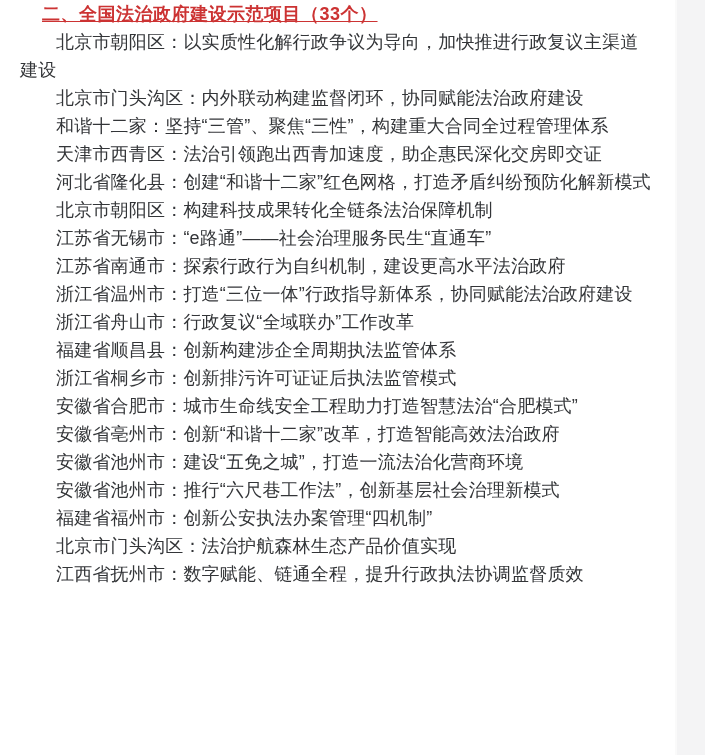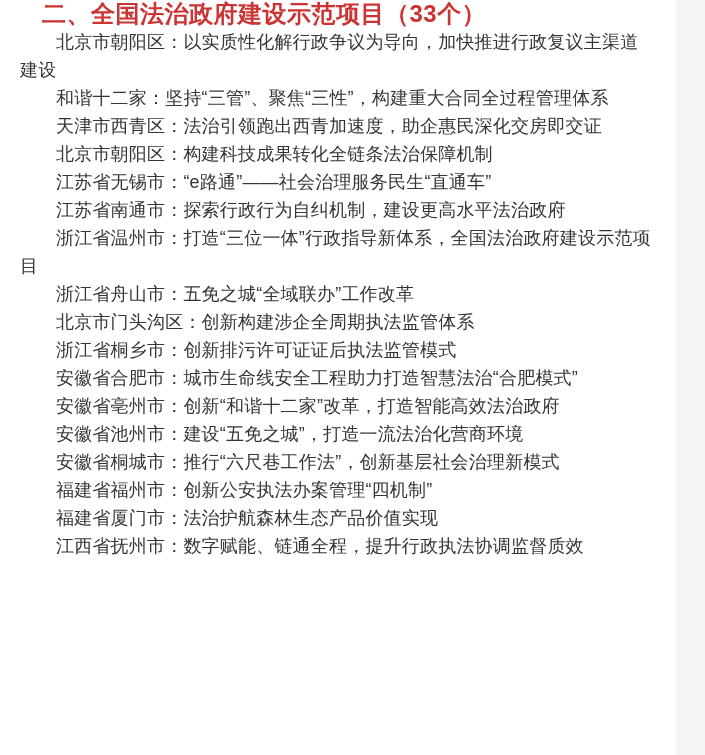--- a/index.html
+++ b/index.html
@@ -30,50 +30,53 @@
     left: 0;
     width: 654px;
     padding-left: 20px;
     box-sizing: border-box;
     color: #333538;
     font-size: 18px;
     line-height: 28px;
   }
   .section-title {
     margin: 0 0 0 22px;
-    font-size: 24px;
+    font-size: 18px;
     line-height: 28px;
     font-weight: bold;
     letter-spacing: 0.5px;
+    text-decoration: underline;
   }
   .item {
     margin: 0;
     width: 634px;
     text-indent: 36px;
     word-break: break-all;
     letter-spacing: 0.2px;
   }
 </style>
 </head>
 <body style="background: rgb(255, 255, 255);">
 
 <div class="side-area" style="background: rgb(244, 244, 245);"></div>
 
 <div class="content" style="color: rgb(51, 53, 56);">
   <h2 class="section-title" style="color: rgb(204, 51, 51);">二、全国法治政府建设示范项目（33个）</h2>
   <p class="item">北京市朝阳区：以实质性化解行政争议为导向，加快推进行政复议主渠道建设</p>
+  <p class="item">北京市门头沟区：内外联动构建监督闭环，协同赋能法治政府建设</p>
   <p class="item">和谐十二家：坚持“三管”、聚焦“三性”，构建重大合同全过程管理体系</p>
   <p class="item">天津市西青区：法治引领跑出西青加速度，助企惠民深化交房即交证</p>
+  <p class="item">河北省隆化县：创建“和谐十二家”红色网格，打造矛盾纠纷预防化解新模式</p>
   <p class="item">北京市朝阳区：构建科技成果转化全链条法治保障机制</p>
   <p class="item">江苏省无锡市：“e路通”——社会治理服务民生“直通车”</p>
   <p class="item">江苏省南通市：探索行政行为自纠机制，建设更高水平法治政府</p>
-  <p class="item">浙江省温州市：打造“三位一体”行政指导新体系，全国法治政府建设示范项目</p>
-  <p class="item">浙江省舟山市：五免之城“全域联办”工作改革</p>
-  <p class="item">北京市门头沟区：创新构建涉企全周期执法监管体系</p>
+  <p class="item">浙江省温州市：打造“三位一体”行政指导新体系，协同赋能法治政府建设</p>
+  <p class="item">浙江省舟山市：行政复议“全域联办”工作改革</p>
+  <p class="item">福建省顺昌县：创新构建涉企全周期执法监管体系</p>
   <p class="item">浙江省桐乡市：创新排污许可证证后执法监管模式</p>
   <p class="item">安徽省合肥市：城市生命线安全工程助力打造智慧法治“合肥模式”</p>
   <p class="item">安徽省亳州市：创新“和谐十二家”改革，打造智能高效法治政府</p>
   <p class="item">安徽省池州市：建设“五免之城”，打造一流法治化营商环境</p>
-  <p class="item">安徽省桐城市：推行“六尺巷工作法”，创新基层社会治理新模式</p>
+  <p class="item">安徽省池州市：推行“六尺巷工作法”，创新基层社会治理新模式</p>
   <p class="item">福建省福州市：创新公安执法办案管理“四机制”</p>
-  <p class="item">福建省厦门市：法治护航森林生态产品价值实现</p>
+  <p class="item">北京市门头沟区：法治护航森林生态产品价值实现</p>
   <p class="item">江西省抚州市：数字赋能、链通全程，提升行政执法协调监督质效</p>
 </div>
 
 </body></html>

